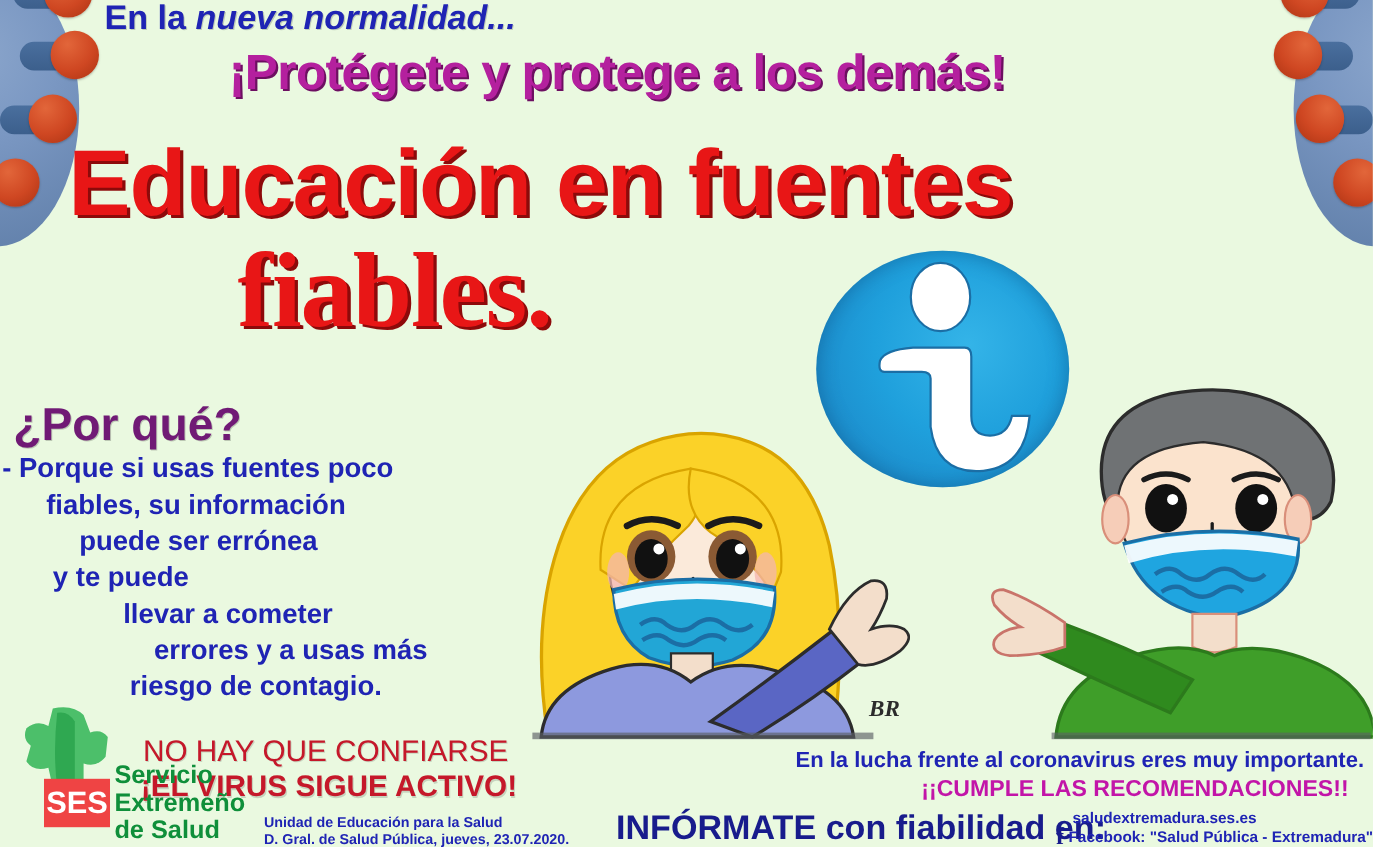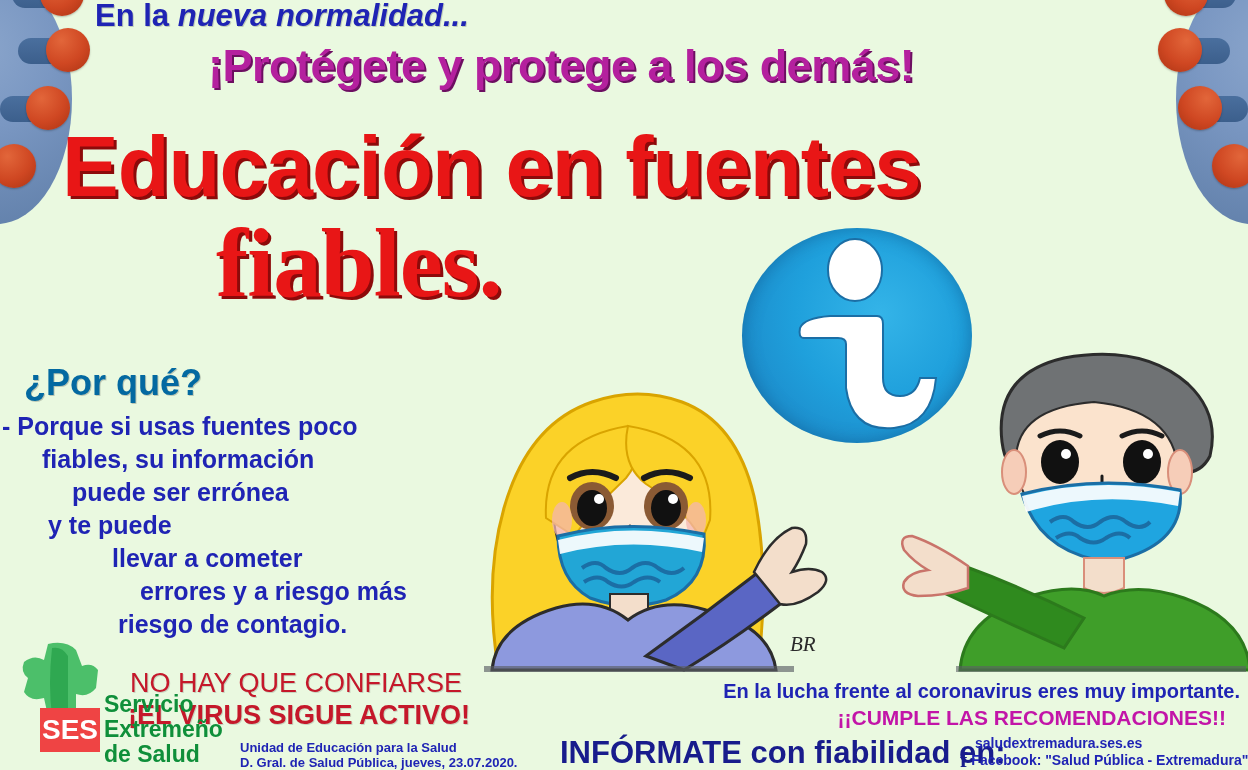--- a/index.html
+++ b/index.html
@@ -59,22 +59,22 @@
   }
   #title2{
     left:216px;top:208px;
     font-size:97px;font-weight:bold;color:#e81616;
     text-shadow:3px 3px 0 #8d0a0a;
     letter-spacing:-1px;
     font-family:Liberation Serif, serif;
   }
 
   #porque{
-    left:24px;top:362px;
-    font-size:36px;font-weight:bold;color:#0369a1;
+    left:12px;top:362px;
+    font-size:42px;font-weight:bold;color:#701a75;
     text-shadow:1px 1px 0 rgba(0,0,0,.2);
   }
   #reason{
     position:absolute;left:0px;top:410px;width:470px;
     font-size:25px;font-weight:bold;color:#1f24b4;
     line-height:33px;
   }
   #reason div{white-space:nowrap;}
   #reason .i0{padding-left:2px;}
   #reason .i1{padding-left:42px;}
@@ -152,21 +152,21 @@
   #info-glyph{
     position:absolute;left:0;top:0;width:100%;height:100%;
   }
 
   
   .char{position:absolute;}
   #girl{left:470px;top:368px;width:390px;height:305px;}
   #boy{left:898px;top:330px;width:352px;height:345px;}
   .sig{
     position:absolute;left:790px;top:632px;
-    font-size:21px;font-weight:normal;color:#2b2b2b;
+    font-size:21px;font-weight:bold;color:#2b2b2b;
     font-family:"Liberation Serif",serif;font-style:italic;
   }
 </style>
 </head>
 <body>
 
 <div id="poster">
 
   <div class="virus" id="virus-left">
     <div class="body"></div>
@@ -211,21 +211,21 @@
     </svg>
   </div>
 
   <div class="tline" id="porque">¿Por qué?</div>
   <div id="reason">
     <div class="i0">- Porque si usas fuentes poco</div>
     <div class="i1">fiables, su información</div>
     <div class="i2">puede ser errónea</div>
     <div class="i3">y te puede</div>
     <div class="i4">llevar a cometer</div>
-    <div class="i5">errores y a riesgo más</div>
+    <div class="i5">errores y a usas más</div>
     <div class="i6">riesgo de contagio.</div>
   </div>
 
   <svg class="char" id="girl" viewBox="0 0 390 305">
 
     <path d="M28 300 Q14 210 34 140 Q58 56 122 34 Q168 18 212 34 Q266 54 284 128
              Q300 204 288 300 Z" fill="#fbd228" stroke="#d9a400" stroke-width="3"></path>
 
     <path d="M84 148 Q84 88 156 74 Q228 86 232 150 Q236 214 158 224 Q86 214 84 148 Z" fill="#fbeada" stroke="#2c2c2c" stroke-width="2"></path>
 

